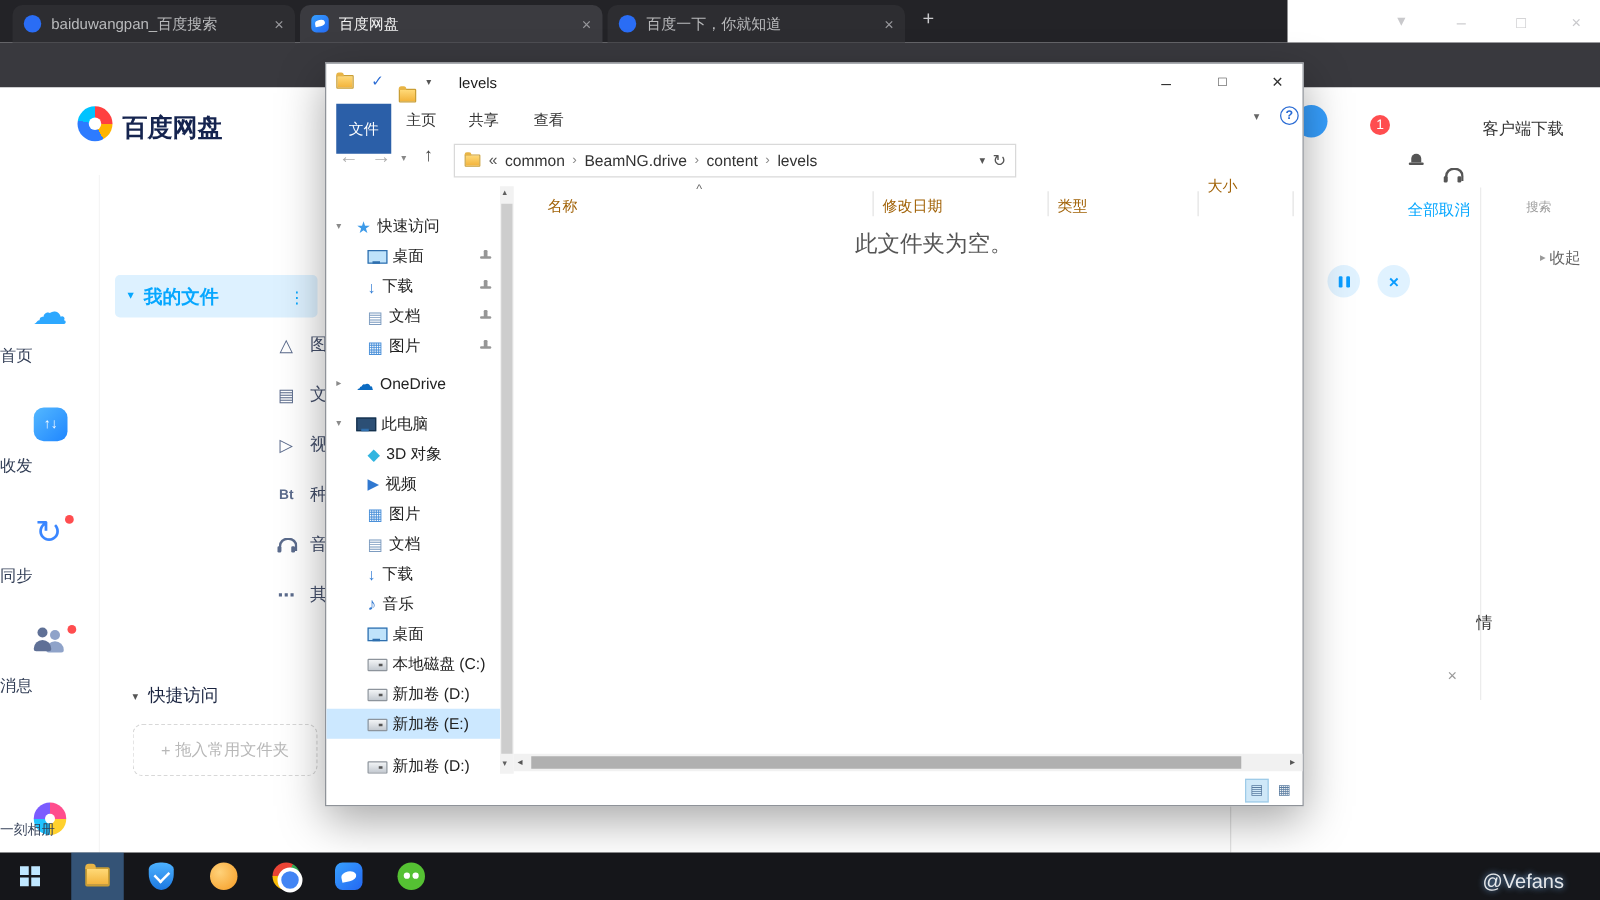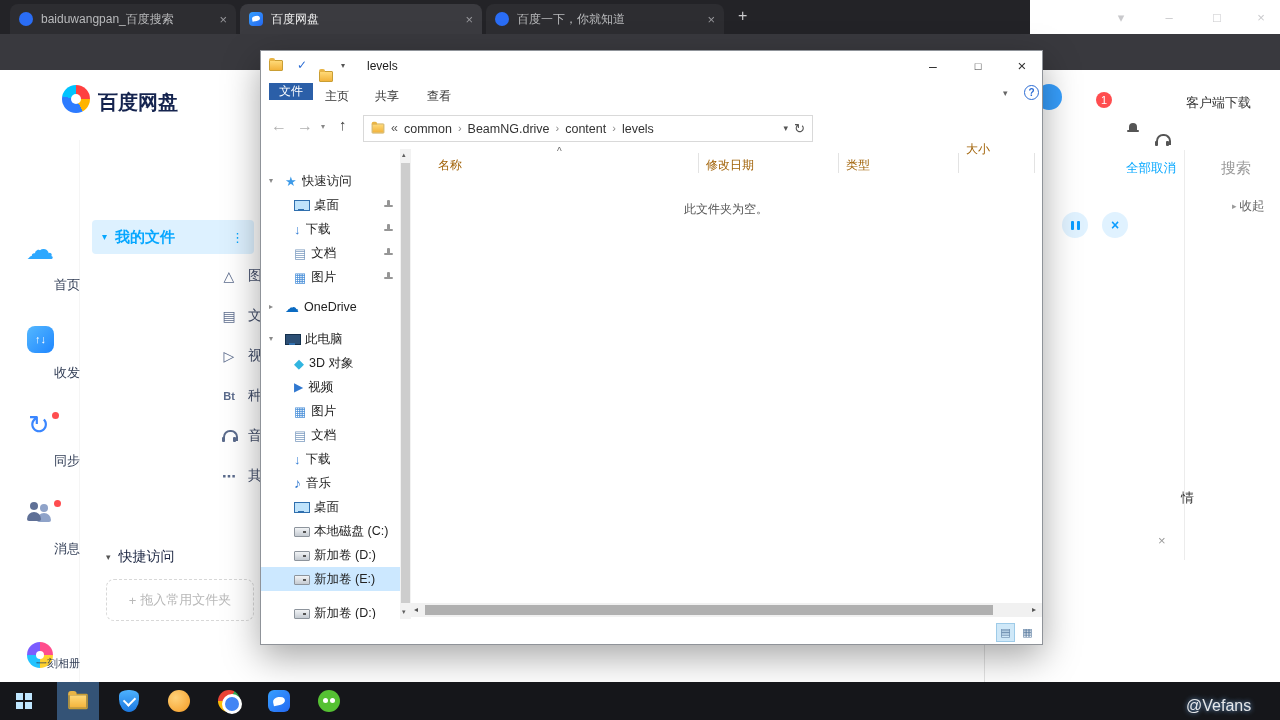--- a/index.html
+++ b/index.html
@@ -61,21 +61,21 @@
 .icn-chrome{width:22px;height:22px;border-radius:50%;background:conic-gradient(from -90deg,#ea4335 0 33%,#34a853 0 66%,#fbbc05 0 100%);position:relative}
 .icn-chrome::after{content:"";position:absolute;left:4px;top:4px;width:14px;height:14px;border-radius:50%;background:#4285f4;border:3px solid #fff}
 .icn-shield{width:20px;height:22px;background:linear-gradient(#4db2ff,#1c78e0);border-radius:10px 10px 11px 11px/6px 6px 14px 14px;position:relative}
 .icn-shield::after{content:"";position:absolute;left:5px;top:6px;width:9px;height:6px;border:2px solid #fff;border-top:none;border-right:none;transform:rotate(-45deg)}
 .icn-orange{width:22px;height:22px;border-radius:50%;background:radial-gradient(circle at 35% 35%,#ffd27a,#f59b23)}
 .icn-green{width:22px;height:22px;border-radius:50%;background:#55c133;position:relative}
 .icn-green::after{content:"";position:absolute;left:5px;top:8px;width:5px;height:5px;border-radius:50%;background:#fff;box-shadow:7px 0 0 #fff}
 .icn-sf{width:27px;height:27px;border-radius:8px;background:linear-gradient(135deg,#54b8ff,#1f86ff);color:#fff;display:flex;align-items:center;justify-content:center;font-size:11px;font-weight:bold}
 .reddot{position:absolute;width:7px;height:7px;border-radius:50%;background:#ff4d4f}
 
-.raillabel{position:absolute;left:0;width:80px;text-align:right;font-size:13px;color:#333f57}
+.raillabel{position:absolute;left:0;width:80px;text-align:left;font-size:13px;color:#333f57}
 .sideitem{position:absolute;left:92px;width:162px;height:40px;display:flex;align-items:center;padding-left:48px;gap:10px;font-size:14px;color:#45506b}
 .sideicon{width:18px;display:inline-flex;justify-content:center;color:#5b6b8c}
 
 .explorer{left:260px;top:50px;width:783px;height:595px;background:#fff;border:1px solid #8f9399;box-shadow:0 12px 34px rgba(0,0,0,.35);z-index:5}
 .exctl{position:absolute;top:0;height:29px;width:44px;display:flex;align-items:center;justify-content:center;color:#333;font-size:13px}
 .crumbbox{position:absolute;left:102px;top:64px;width:450px;height:27px;border:1px solid #d9d9d9;display:flex;align-items:center;gap:6px;padding:0 7px;font-size:12.5px;color:#333}
 .crumbsep{color:#888;font-size:11px}
 .searchbox{position:absolute;left:562px;top:64px;width:215px;height:27px;border:1px solid #d9d9d9;display:flex;align-items:center;padding:0 7px;gap:6px}
 .searchbox input{border:none;outline:none;flex:1;font-size:12px;color:#555;background:transparent;font-family:inherit}
 .searchbox input::placeholder{color:#767676}
@@ -222,38 +222,38 @@
     <div class="circlebtn" style="left:77px;top:62px">
         <i></i>
         <i></i>
       </div>
     <div class="circlebtn" style="left:117px;top:62px">
         <span class="g" style="color:#0a9cff;font-size:14px;font-weight:bold">×</span>
       </div>
     <span class="abs txt" style="left:196px;top:339px;font-size:13px;color:#333">情</span>
     <span class="abs g" style="left:173px;top:384px;font-size:13px;color:#9a9a9a">×</span>
   </div>
-  <span class="abs txt" style="left:1221px;top:159px;font-size:15px;color:#9b9b9b;z-index:2">搜索</span>
+  <span class="abs txt" style="left:1221px;top:159px;font-size:10px;color:#9b9b9b;z-index:2">搜索</span>
   <div class="abs" style="left:1232px;top:198px;display:flex;align-items:center;gap:3px;z-index:2">
     <span class="g" style="color:#999;font-size:9px">▸</span>
     <span style="font-size:12.5px;color:#666">收起</span>
   </div>
 
   <div class="abs explorer">
 
     <div class="abs icn-folder" style="left:8px;top:9px"></div>
     <span class="abs g" style="left:36px;top:8px;font-size:12px;color:#2b6cd4">✓</span>
     <div class="abs icn-folder" style="left:58px;top:9px"></div>
     <span class="abs g" style="left:80px;top:11px;font-size:8px;color:#555">▾</span>
     <span class="abs txt" style="left:106px;top:8px;font-size:12px;color:#1a1a1a">levels</span>
     <span class="exctl" style="left:650px;font-size:14px">–</span>
     <span class="exctl" style="left:695px;font-size:11px">□</span>
     <span class="exctl" style="left:739px;font-size:15px">×</span>
 
-    <div class="abs" style="left:8px;top:32px;width:44px;height:17px;background:#2b5fa8;color:#fff;font-size:12px;display:flex;align-items:center;justify-content:center">文件</div>
+    <div class="abs" style="left:8px;top:32px;width:44px;height:40px;background:#2b5fa8;color:#fff;font-size:12px;display:flex;align-items:center;justify-content:center">文件</div>
     <span class="abs" style="left:64px;top:37px;font-size:12px;color:#333">主页</span>
     <span class="abs" style="left:114px;top:37px;font-size:12px;color:#333">共享</span>
     <span class="abs" style="left:166px;top:37px;font-size:12px;color:#333">查看</span>
     <span class="abs g" style="left:742px;top:38px;font-size:9px;color:#666">▾</span>
     <span class="abs" style="left:763px;top:34px;width:15px;height:15px;border:1px solid #2b6cd4;border-radius:50%;color:#2b6cd4;font-size:10px;font-weight:bold;display:flex;align-items:center;justify-content:center">?</span>
 
     <span class="abs g" style="left:10px;top:67px;font-size:16px;color:#b0b0b0">←</span>
     <span class="abs g" style="left:36px;top:67px;font-size:16px;color:#b0b0b0">→</span>
     <span class="abs g" style="left:60px;top:72px;font-size:8px;color:#888">▾</span>
     <span class="abs g" style="left:78px;top:66px;font-size:15px;color:#444">↑</span>
@@ -362,21 +362,21 @@
     <span class="abs g" style="left:296px;top:96px;font-size:10px;color:#666">^</span>
     <span class="colhdr" style="left:177px;top:106px">名称</span>
     <span class="colhdr" style="left:445px;top:106px">修改日期</span>
     <span class="colhdr" style="left:585px;top:106px">类型</span>
     <span class="colhdr" style="left:705px;top:90px">大小</span>
     <div class="colsep" style="left:437px"></div>
     <div class="colsep" style="left:577px"></div>
     <div class="colsep" style="left:697px"></div>
     <div class="colsep" style="left:773px"></div>
 
-    <span class="abs txt" style="left:423px;top:150px;font-size:12px;color:#555">此文件夹为空。</span>
+    <span class="abs txt" style="left:423px;top:132px;font-size:18px;color:#555">此文件夹为空。</span>
 
     <div class="abs" style="left:150px;top:552px;width:631px;height:14px;background:#f1f1f1">
       <span class="abs g" style="left:3px;top:3px;font-size:8px;color:#555">◂</span>
       <div class="abs" style="left:14px;top:2px;width:568px;height:10px;background:#b0b0b0"></div>
       <span class="abs g" style="left:621px;top:3px;font-size:8px;color:#555">▸</span>
     </div>
 
     <div class="viewbtn on" style="left:735px">
         <span class="g">▤</span>
       </div>

